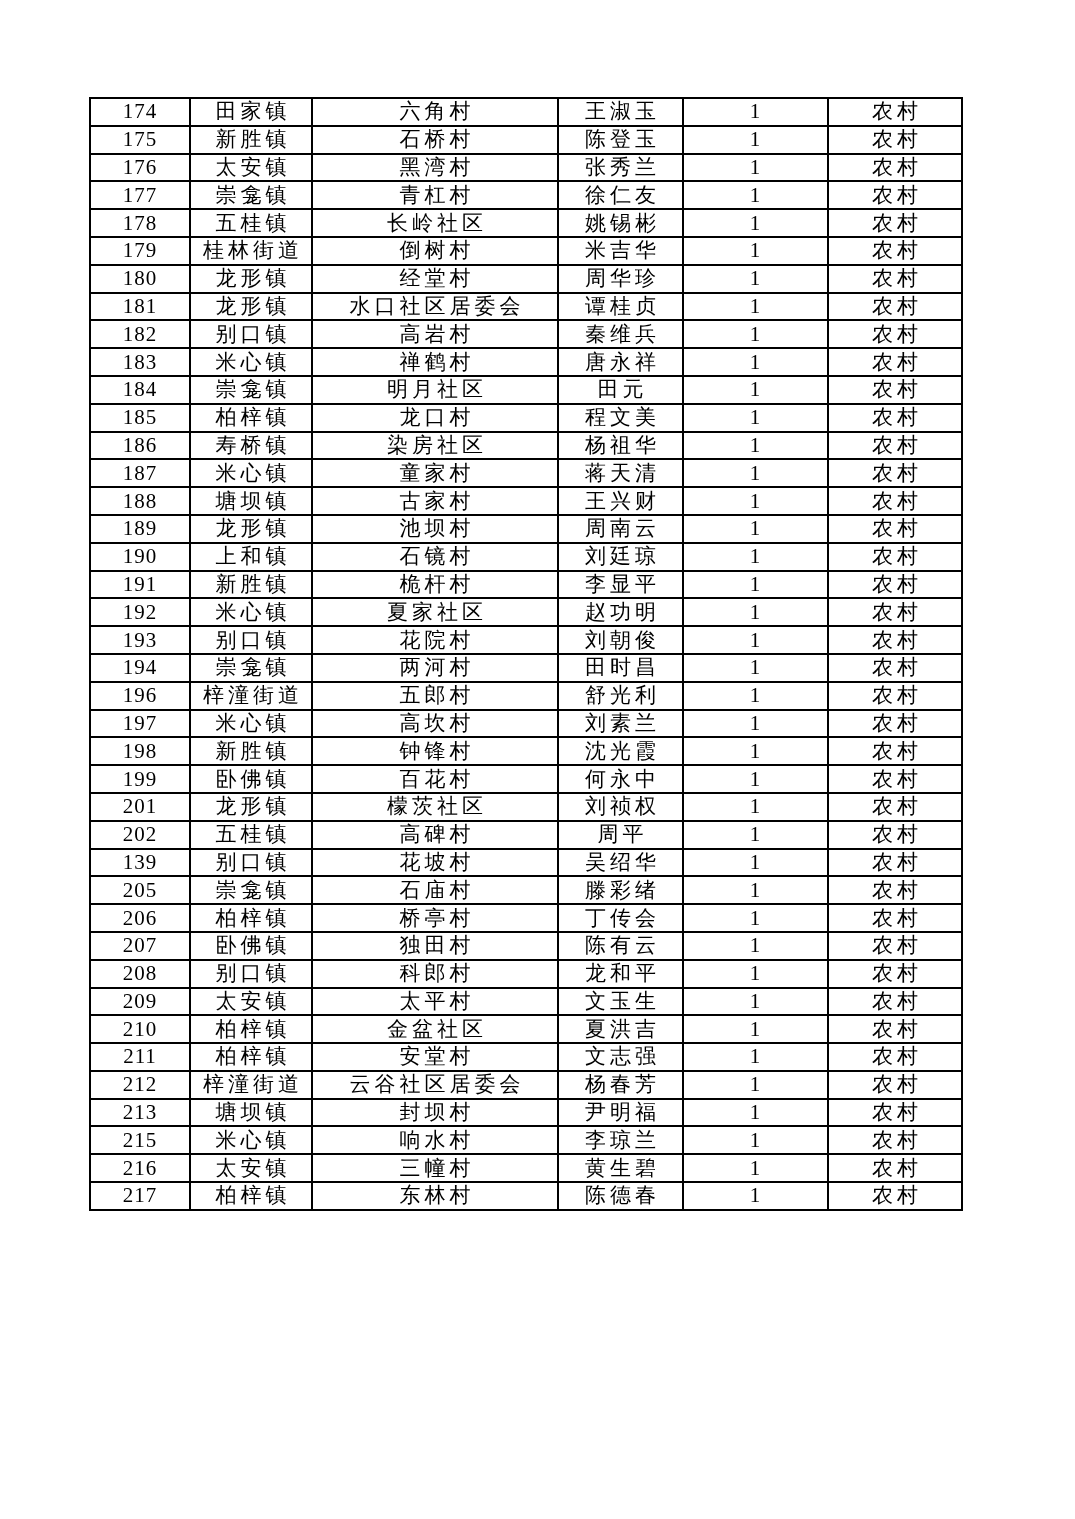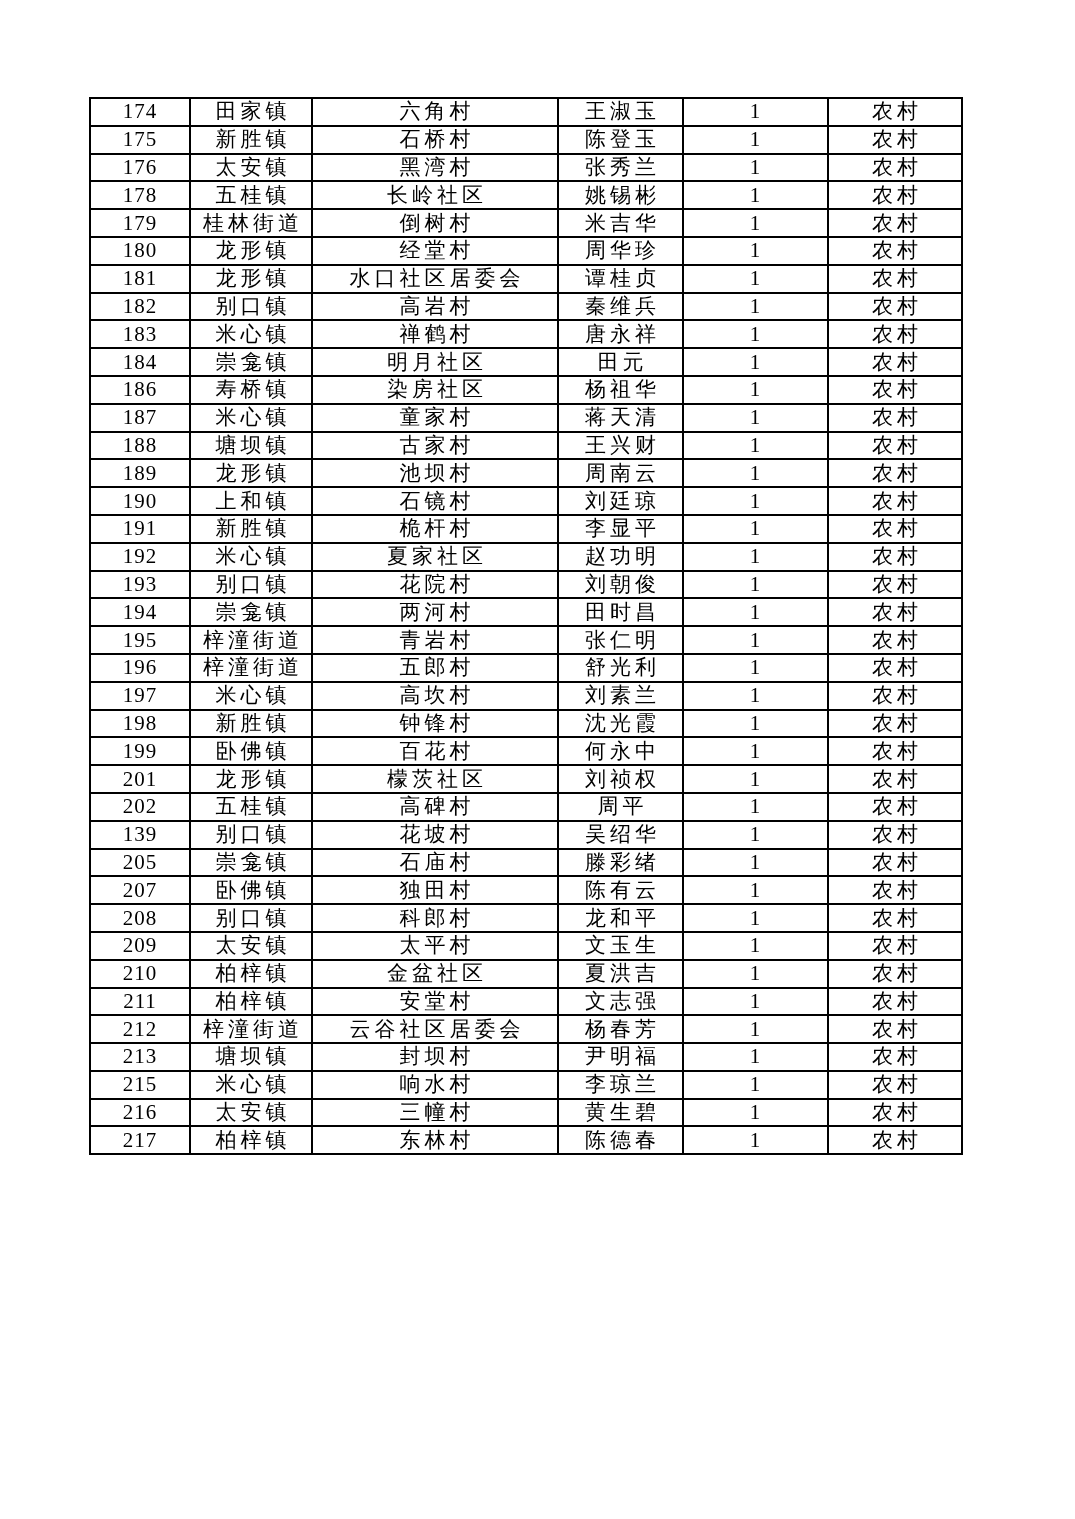--- a/index.html
+++ b/index.html
@@ -84,20 +84,28 @@
 
   <tr>
     <td class="c-index">176</td>
     <td class="c-town">太安镇</td>
     <td class="c-village">黑湾村</td>
     <td class="c-name">张秀兰</td>
     <td class="c-count">1</td>
     <td class="c-type">农村</td>
   </tr>
 
+  <tr>
+    <td class="c-index">177</td>
+    <td class="c-town">崇龛镇</td>
+    <td class="c-village">青杠村</td>
+    <td class="c-name">徐仁友</td>
+    <td class="c-count">1</td>
+    <td class="c-type">农村</td>
+  </tr>
 
   <tr>
     <td class="c-index">178</td>
     <td class="c-town">五桂镇</td>
     <td class="c-village">长岭社区</td>
     <td class="c-name">姚锡彬</td>
     <td class="c-count">1</td>
     <td class="c-type">农村</td>
   </tr>
 
@@ -148,20 +156,28 @@
 
   <tr>
     <td class="c-index">184</td>
     <td class="c-town">崇龛镇</td>
     <td class="c-village">明月社区</td>
     <td class="c-name">田元</td>
     <td class="c-count">1</td>
     <td class="c-type">农村</td>
   </tr>
 
+  <tr>
+    <td class="c-index">185</td>
+    <td class="c-town">柏梓镇</td>
+    <td class="c-village">龙口村</td>
+    <td class="c-name">程文美</td>
+    <td class="c-count">1</td>
+    <td class="c-type">农村</td>
+  </tr>
 
   <tr>
     <td class="c-index">186</td>
     <td class="c-town">寿桥镇</td>
     <td class="c-village">染房社区</td>
     <td class="c-name">杨祖华</td>
     <td class="c-count">1</td>
     <td class="c-type">农村</td>
   </tr>
 
@@ -230,28 +246,20 @@
 
   <tr>
     <td class="c-index">194</td>
     <td class="c-town">崇龛镇</td>
     <td class="c-village">两河村</td>
     <td class="c-name">田时昌</td>
     <td class="c-count">1</td>
     <td class="c-type">农村</td>
   </tr>
 
-  <tr>
-    <td class="c-index">195</td>
-    <td class="c-town">梓潼街道</td>
-    <td class="c-village">青岩村</td>
-    <td class="c-name">张仁明</td>
-    <td class="c-count">1</td>
-    <td class="c-type">农村</td>
-  </tr>
 
   <tr>
     <td class="c-index">196</td>
     <td class="c-town">梓潼街道</td>
     <td class="c-village">五郎村</td>
     <td class="c-name">舒光利</td>
     <td class="c-count">1</td>
     <td class="c-type">农村</td>
   </tr>
 
@@ -313,20 +321,28 @@
 
   <tr>
     <td class="c-index">205</td>
     <td class="c-town">崇龛镇</td>
     <td class="c-village">石庙村</td>
     <td class="c-name">滕彩绪</td>
     <td class="c-count">1</td>
     <td class="c-type">农村</td>
   </tr>
 
+  <tr>
+    <td class="c-index">206</td>
+    <td class="c-town">柏梓镇</td>
+    <td class="c-village">桥亭村</td>
+    <td class="c-name">丁传会</td>
+    <td class="c-count">1</td>
+    <td class="c-type">农村</td>
+  </tr>
 
   <tr>
     <td class="c-index">207</td>
     <td class="c-town">卧佛镇</td>
     <td class="c-village">独田村</td>
     <td class="c-name">陈有云</td>
     <td class="c-count">1</td>
     <td class="c-type">农村</td>
   </tr>
 

